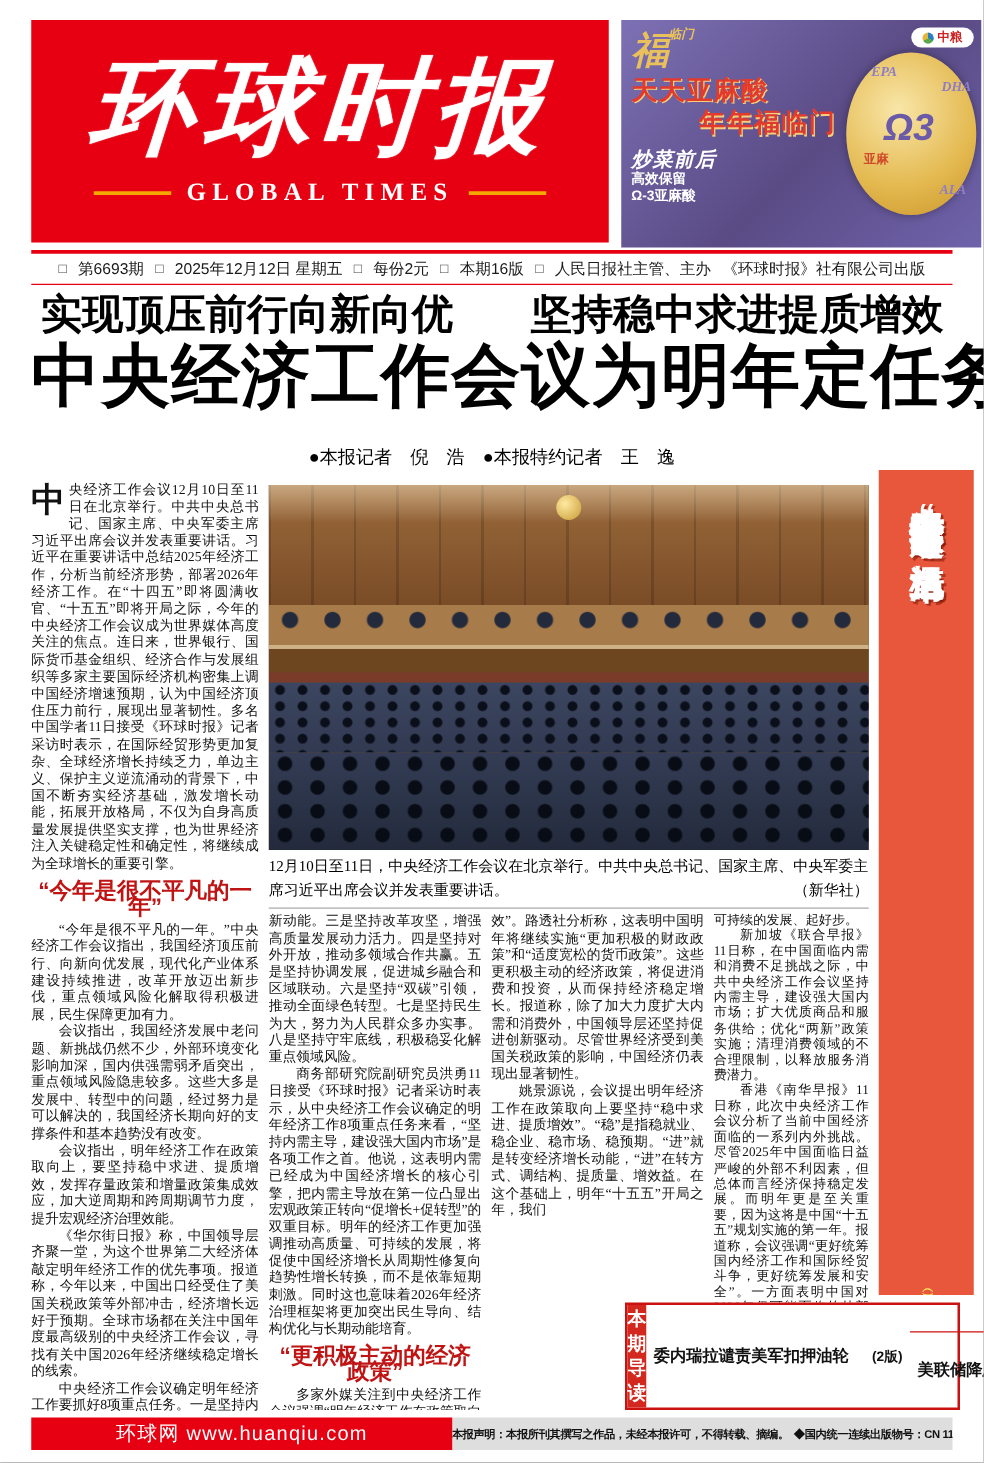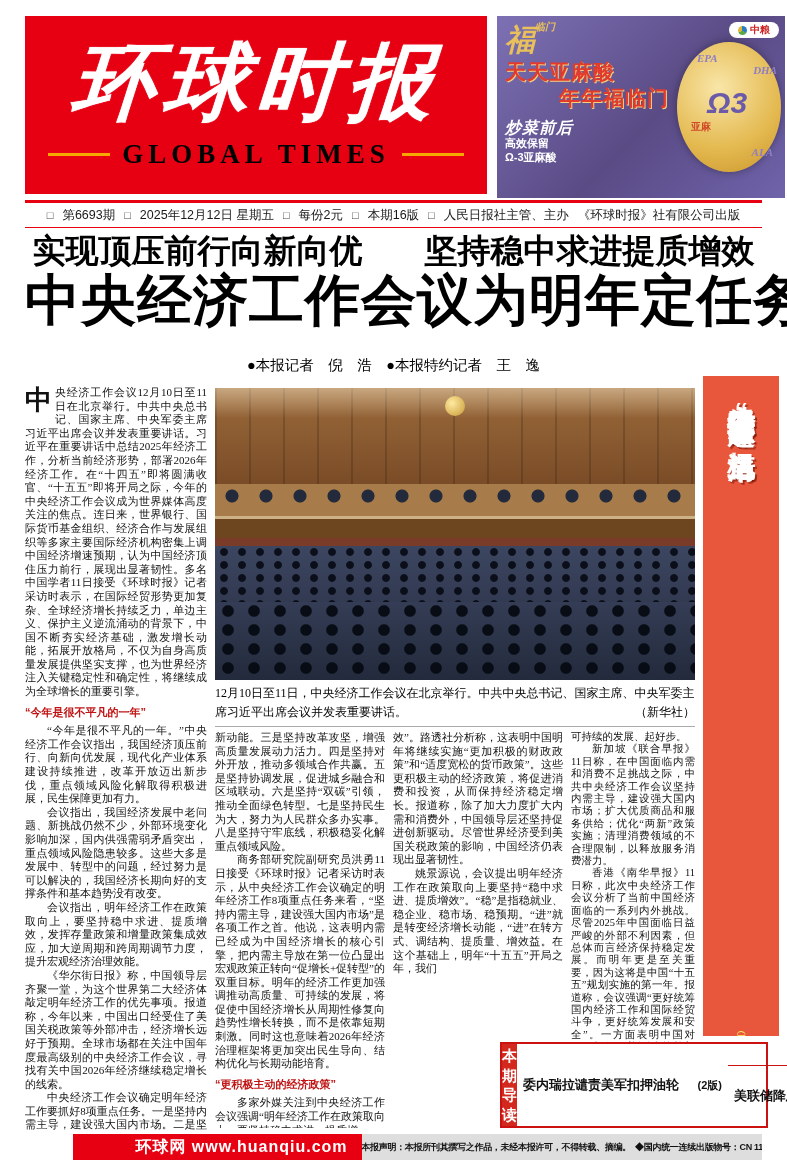--- a/index.html
+++ b/index.html
@@ -9,21 +9,21 @@
   .abs{position:absolute;}
 
   
   .masthead{left:25px;top:16px;width:462px;height:178px;background:#e60012;
             display:flex;flex-direction:column;align-items:center;justify-content:center;}
   .logo-cn{color:#fff;font-size:84px;font-weight:900;font-style:italic;
            font-family:"Liberation Serif",serif;letter-spacing:8px;line-height:1;
            transform:skewX(-4deg);text-shadow:0 0 1px #fff;}
   .logo-en-row{display:flex;align-items:center;gap:12px;margin-top:14px;}
   .logo-dash{width:62px;height:3px;background:#f5a800;}
-  .logo-en{color:#000000;font-size:27px;font-weight:bold;letter-spacing:5px;
+  .logo-en{color:#ffffff;font-size:20px;font-weight:bold;letter-spacing:5px;
            font-family:"Liberation Serif",serif;}
 
   
   .ad{left:497px;top:16px;width:288px;height:182px;overflow:hidden;
       background:linear-gradient(135deg,#7d71b5 0%,#5a4b85 55%,#6f63ab 100%);}
   .ad-brand{left:8px;top:4px;color:#e8c15c;font-style:italic;}
   .ad-brand .fu{font-size:30px;font-weight:900;font-family:"Liberation Serif",serif;}
   .ad-brand .rest{font-size:10px;font-weight:bold;vertical-align:top;}
   .ad-corp{right:6px;top:6px;width:50px;height:16px;background:#fff;border-radius:8px;
            display:flex;align-items:center;justify-content:center;gap:3px;
@@ -75,21 +75,21 @@
             color:#000;line-height:1.2;white-space:nowrap;letter-spacing:1px;}
   .byline{left:25px;top:356px;width:737px;text-align:center;font-size:14.5px;color:#000;}
 
   
   .col{font-size:11px;line-height:13.6px;text-align:justify;overflow:hidden;}
   .col p{margin:0;text-indent:2em;}
   .col p.first,.col p.cont{text-indent:0;}
   .dropcap{float:left;font-size:27px;line-height:27px;font-weight:900;
            font-family:"Liberation Sans",sans-serif;padding:1px 3px 0 0;}
   .subhead{color:#c01414;font-family:"Liberation Sans",sans-serif;font-weight:900;
-           font-size:11px;text-indent:0 !important;margin:7px 0 5px !important;}
+           font-size:18px;text-align:center;text-indent:0 !important;margin:7px 0 5px !important;}
   .col1{left:25px;top:386px;width:182px;height:744px;}
   .col2{left:215px;top:731px;width:170px;height:397px;}
   .col3{left:393px;top:731px;width:170px;height:397px;}
   .col4{left:571px;top:731px;width:124px;height:397px;font-size:10.5px;line-height:12.4px;}
   .turnref{font-weight:bold;}
   .colrule{left:215px;top:726px;width:480px;border-top:1px solid #aaa;height:0;}
 
   
   .photo{left:215px;top:388px;width:480px;height:292px;overflow:hidden;background:#6e4524;}
   .ph-wall{position:absolute;left:0;top:0;width:100%;height:96px;
@@ -140,22 +140,22 @@
                 justify-content:center;text-align:center;word-break:break-all;}
   .digest-items{flex:1;display:flex;flex-direction:row;}
   .digest-item{flex:1;display:flex;align-items:center;justify-content:space-between;padding:0 6px;
                font-family:"Liberation Sans",sans-serif;font-weight:bold;font-size:13px;
                white-space:nowrap;overflow:hidden;}
   .digest-item + .digest-item{border-top:1px solid #cc1111;margin-top:21px;}
   .digest-page{font-size:11px;margin-left:4px;flex:0 0 auto;}
 
   
   .footer-site{left:25px;top:1134px;width:337px;height:26px;background:#e60012;color:#fff;
-               font-family:"Liberation Sans",sans-serif;font-weight:bold;font-size:16px;
-               display:flex;align-items:center;justify-content:center;letter-spacing:1px;margin-left:48px;}
+               font-family:"Liberation Sans",sans-serif;font-weight:normal;font-size:16px;
+               display:flex;align-items:center;justify-content:center;letter-spacing:1px;}
   .footer-notice{left:362px;top:1134px;width:400px;height:26px;background:#dedede;color:#111;
                  font-family:"Liberation Sans",sans-serif;font-weight:bold;font-size:9px;
                  display:flex;align-items:center;justify-content:center;gap:4px;
                  white-space:nowrap;overflow:hidden;letter-spacing:-.3px;}
 </style>
 </head>
 <body>
 
 <div class="page">
 

